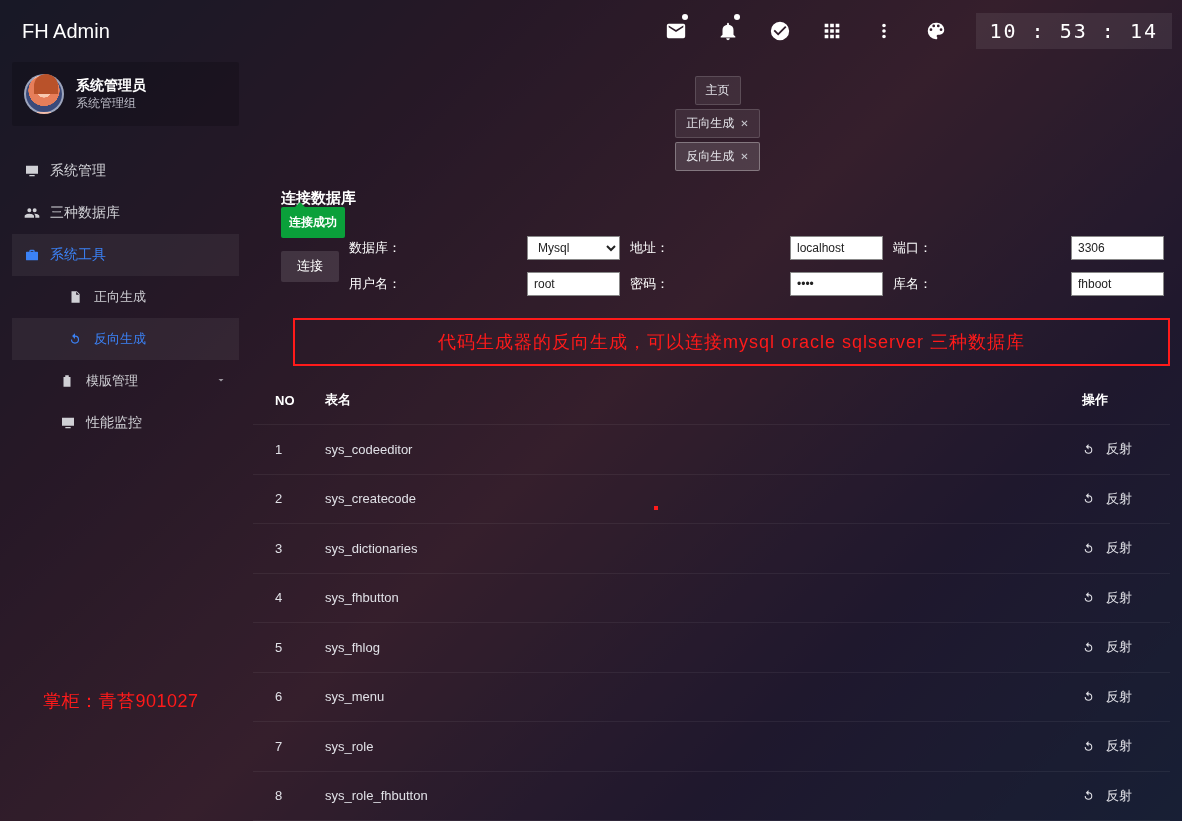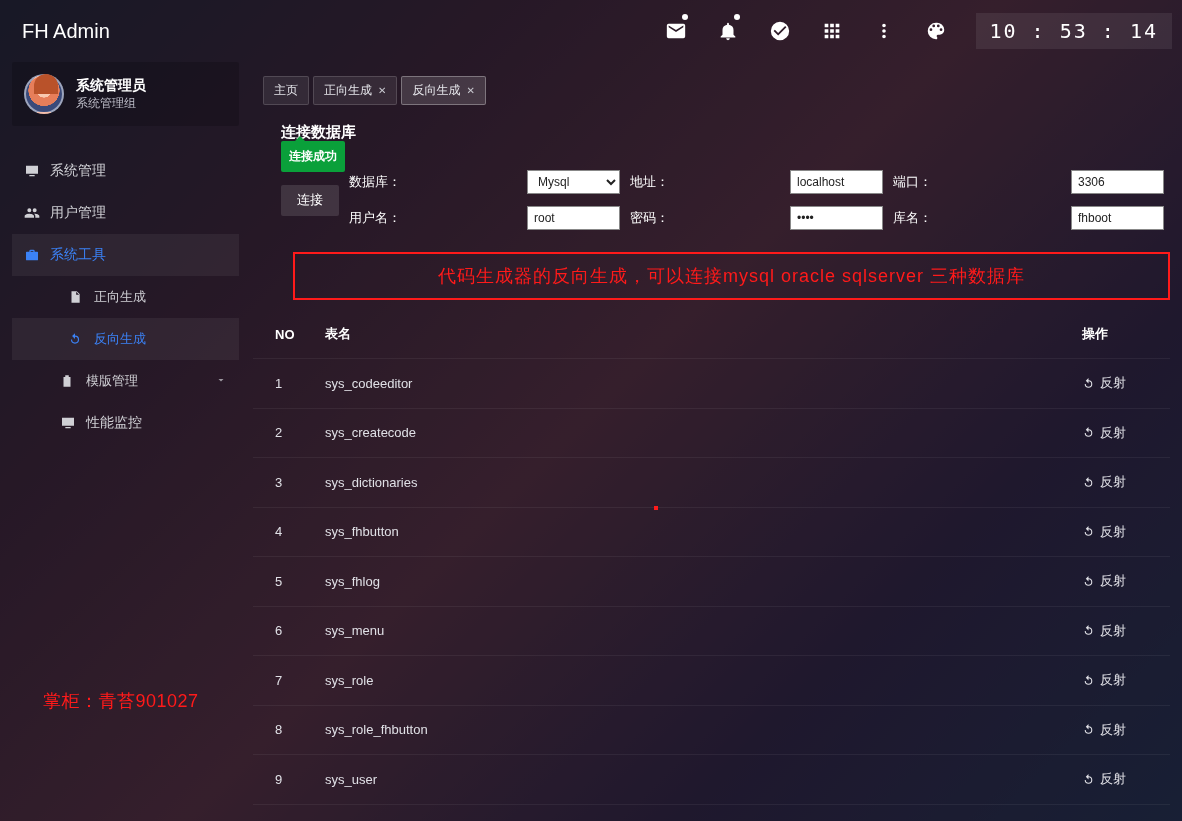--- a/index.html
+++ b/index.html
@@ -81,21 +81,21 @@
   .nav .chev svg{width:12px;height:12px;fill:currentColor;}
 
   .watermark {
     position:absolute; left: 16px; bottom: 108px;
     color: #ff1a1a; font-size: 18px; letter-spacing: 0.5px;
     z-index: 20;
     margin-left: 27px;
   }
 
   
-  .tabsbar { display:flex; align-items:center; gap:4px; padding: 6px 4px 10px 10px; }
+  .tabsbar { display:flex; align-items:center; gap:4px; padding: 6px 4px 10px 10px; flex-direction: column; }
   .tab {
     display:inline-flex; align-items:center;
     padding: 5px 10px; font-size:12px;
     background: rgba(255,255,255,0.08);
     color:#e5e5ea; border:1px solid rgba(255,255,255,0.15);
     border-radius:2px; cursor:pointer;
     position:relative;
   }
   .tab .tabx { margin-left:6px; font-size:10px; color:#c9c9d0; cursor:pointer;}
   .tab.active { background: rgba(255,255,255,0.14); border-color: rgba(255,255,255,0.3); }
@@ -138,21 +138,21 @@
   table.grid th, table.grid td {
     text-align:left; padding: 15px 12px; font-size:13px;
     border-bottom: 1px solid rgba(255,255,255,0.06);
     color:#e0e0e6;
   }
   table.grid th { color:#fff; font-weight:600; }
   table.grid td.no { width:60px; padding-left:22px;}
   table.grid th.no { width:60px; padding-left:22px;}
   table.grid td.op, table.grid th.op { width:100px; text-align:left;}
   .reflect-btn {
-    display:inline-flex; align-items:center; gap:5px; cursor:pointer;
+    display:inline-flex; align-items:center; gap:11px; cursor:pointer;
     color:#e0e0e6; font-size:13px;
   }
   .reflect-btn svg{width:13px;height:13px;fill:currentColor;}
 
   .cursor-dot {
     position:absolute; width:4px;height:4px;background:#ff1a1a; z-index:50;
     left:654px; top:506px;
   }
 </style>
 </head>
@@ -220,21 +220,21 @@
               <span>系统管理</span>
             </a>
           </li>
         <li>
             <a>
               <span class="ico">
                 <svg viewBox="0 0 24 24">
                   <path d="M16 11a3 3 0 1 0-3-3 3 3 0 0 0 3 3zm-8 0a3 3 0 1 0-3-3 3 3 0 0 0 3 3zm0 2c-2.33 0-7 1.17-7 3.5V19h14v-2.5C15 14.17 10.33 13 8 13zm8 0c-.29 0-.62 0-.97.05A4.22 4.22 0 0 1 17 16.5V19h6v-2.5c0-2.33-4.67-3.5-7-3.5z"></path>
                 </svg>
               </span>
-              <span>用户管理</span>
+              <span>三种数据库</span>
             </a>
           </li>
         <li class="active">
           <a>
               <span class="ico">
                 <svg viewBox="0 0 24 24">
                   <path d="M10 4h4a2 2 0 0 1 2 2v1h4a1 1 0 0 1 1 1v11a1 1 0 0 1-1 1H4a1 1 0 0 1-1-1V8a1 1 0 0 1 1-1h4V6a2 2 0 0 1 2-2zm0 3h4V6h-4z"></path>
                 </svg>
               </span>
               <span>系统工具</span>

